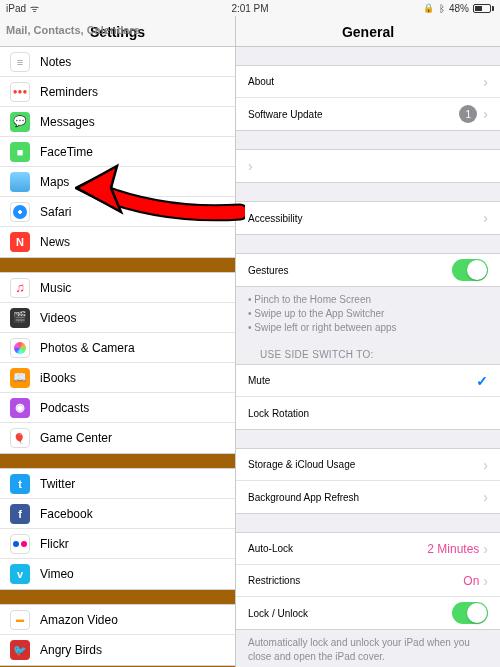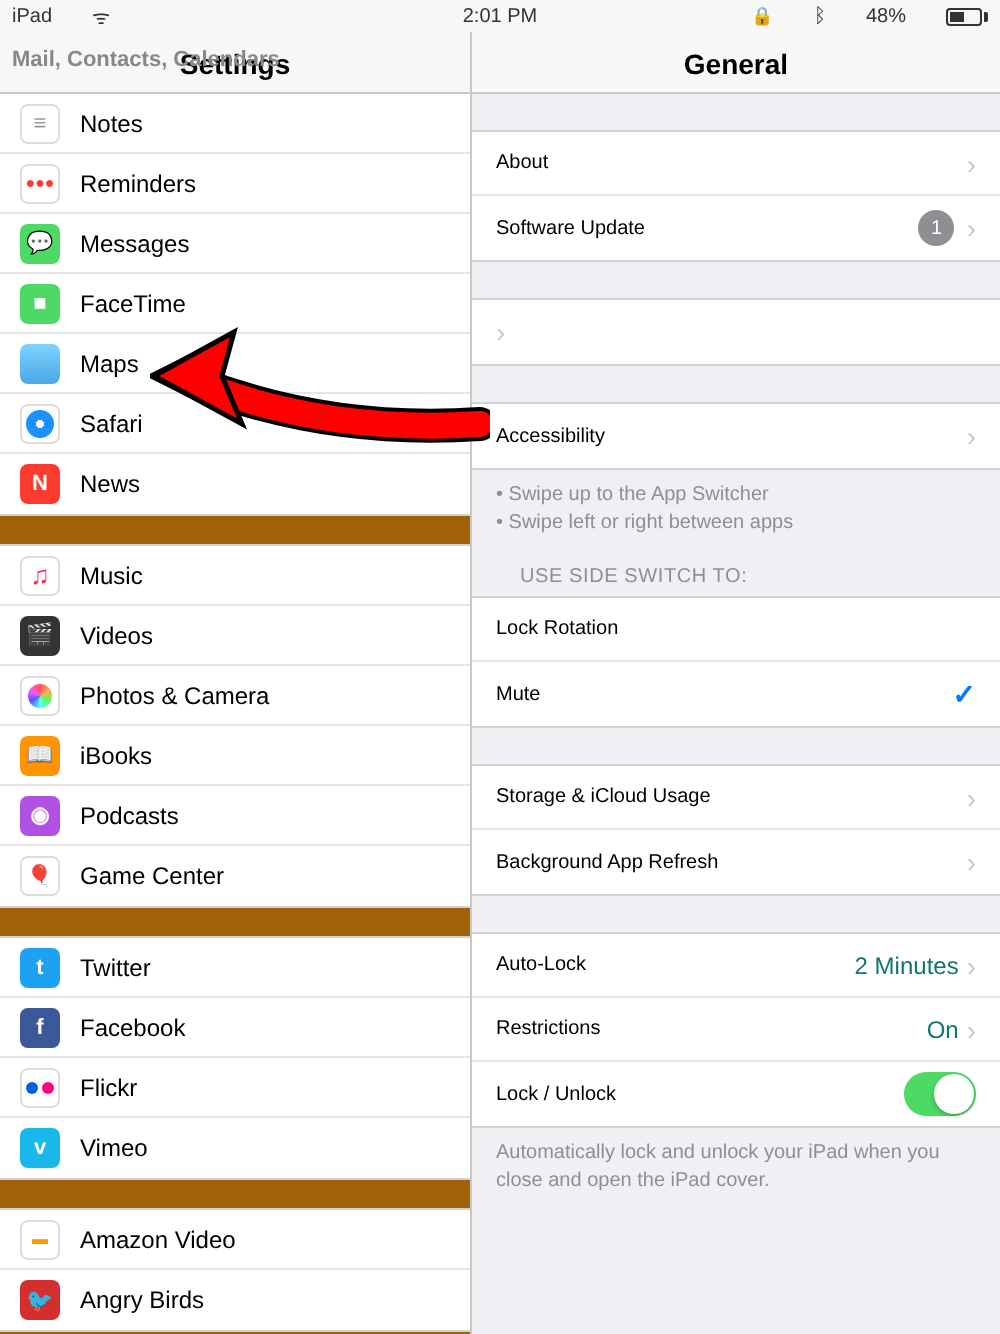--- a/index.html
+++ b/index.html
@@ -1,38 +1,38 @@
 <!DOCTYPE html>
 <html><head>
 <meta charset="utf-8">
 <style>
 * { margin: 0; padding: 0; box-sizing: border-box; }
 body { font-family: -apple-system, "Helvetica Neue", Arial, sans-serif; font-size: 12px; background: #fff; width: 500px; height: 667px; overflow: hidden; position: relative; }
 .statusbar { display: flex; justify-content: space-between; align-items: center; padding: 2px 6px; font-size: 10px; color: #333; background: #f7f7f7; height: 16px; }
-.sb-left, .sb-right { display: flex; align-items: center; gap: 20px; }
+.sb-left, .sb-right { display: flex; align-items: center; gap: 4px; }
 .sb-center { position: absolute; left: 50%; transform: translateX(-50%); font-weight: 500; }
 .columns { display: flex; height: calc(100% - 16px); }
 .sidebar { width: 236px; border-right: 1px solid #c8c8c8; background: #a16207; overflow-y: auto; }
 .sidebar-header { text-align: center; font-weight: 600; font-size: 14px; padding: 8px 0 6px; background: #f7f7f7; border-bottom: 1px solid #c8c8c8; color:#000; position: relative; }
 .sb-back { position: absolute; left: 6px; top: 8px; color: #888; font-size: 11px; }
 .section { margin-top: 14px; background: #fff; border-top: 1px solid #d1d1d6; border-bottom: 1px solid #d1d1d6; }
 .section.first { margin-top: 0; border-top: none; }
 .sidebar-item { display: flex; align-items: center; height: 30px; padding: 0 10px; border-bottom: 1px solid #e4e4e6; background: #fff; cursor: pointer; }
 .sidebar-item:last-child { border-bottom: none; }
 .app-icon { width: 20px; height: 20px; border-radius: 4px; margin-right: 10px; flex-shrink: 0; display: flex; align-items: center; justify-content: center; color: #fff; font-size: 11px; font-weight: bold; }
 .item-label { color: #000; font-size: 12px; }
 
 .detail { flex: 1; background: #efeff4; overflow-y: auto; }
 .detail-header { text-align: center; font-weight: 600; font-size: 14px; padding: 8px 0 6px; background: #f7f7f7; border-bottom: 1px solid #c8c8c8; color: #000; }
 .dsection { margin-top: 18px; background: #fff; border-top: 1px solid #d1d1d6; border-bottom: 1px solid #d1d1d6; }
 .dsection.tight { margin-top: 10px; }
 .drow { display: flex; align-items: center; height: 32px; padding: 0 12px; border-bottom: 1px solid #e4e4e6; background: #fff; }
 .drow:last-child { border-bottom: none; }
 .drow-label { color: #000; font-size: 10px; flex: 1; }
-.drow-value { color: #0f766e; font-size: 12px; margin-right: 4px; }
+.drow-value { color: #ec4899; font-size: 12px; margin-right: 4px; }
 .chev { color: #c7c7cc; font-size: 14px; }
 .chk { color: #007aff; font-size: 14px; font-weight: bold; }
 .badge { background: #8e8e93; color: #fff; border-radius: 9px; min-width: 18px; height: 18px; display: flex; align-items: center; justify-content: center; font-size: 10px; padding: 0 6px; margin-right: 6px; }
 .footer-text { color: #8e8e93; font-size: 10px; padding: 6px 12px 0; line-height: 1.4; }
 .header-text { color: #8e8e93; font-size: 10px; padding: 14px 24px 4px; text-transform: uppercase; letter-spacing: 0.3px; }
 .toggle { width: 36px; height: 22px; border-radius: 11px; position: relative; }
 .toggle.on { background: #4cd964; }
 .toggle .knob { width: 20px; height: 20px; background: #fff; border-radius: 50%; position: absolute; top: 1px; box-shadow: 0 1px 2px rgba(0,0,0,0.25); }
 .toggle.on .knob { right: 1px; }
 
@@ -219,33 +219,42 @@
         </div>
     </div>
 
     <div class="dsection">
       <div class="drow">
           <span class="drow-label">Accessibility</span>
           <span class="chev">›</span>
         </div>
     </div>
 
+    <div class="dsection">
+      <div class="drow">
+          <span class="drow-label">Gestures</span>
+          <span class="toggle on">
+            <span class="knob"></span>
+          </span>
+        </div>
+    </div>
     <div class="footer-text">
+      <div>• Pinch to the Home Screen</div>
       <div>• Swipe up to the App Switcher</div>
       <div>• Swipe left or right between apps</div>
     </div>
 
     <div class="header-text">USE SIDE SWITCH TO:</div>
     <div class="dsection tight" style="margin-top:0;">
       <div class="drow">
-          <span class="drow-label">Lock Rotation</span>
-        </div>
-      <div class="drow">
           <span class="drow-label">Mute</span>
           <span class="chk">✓</span>
+        </div>
+      <div class="drow">
+          <span class="drow-label">Lock Rotation</span>
         </div>
     </div>
 
     <div class="dsection">
       <div class="drow">
           <span class="drow-label">Storage &amp; iCloud Usage</span>
           <span class="chev">›</span>
         </div>
       <div class="drow">
           <span class="drow-label">Background App Refresh</span>

